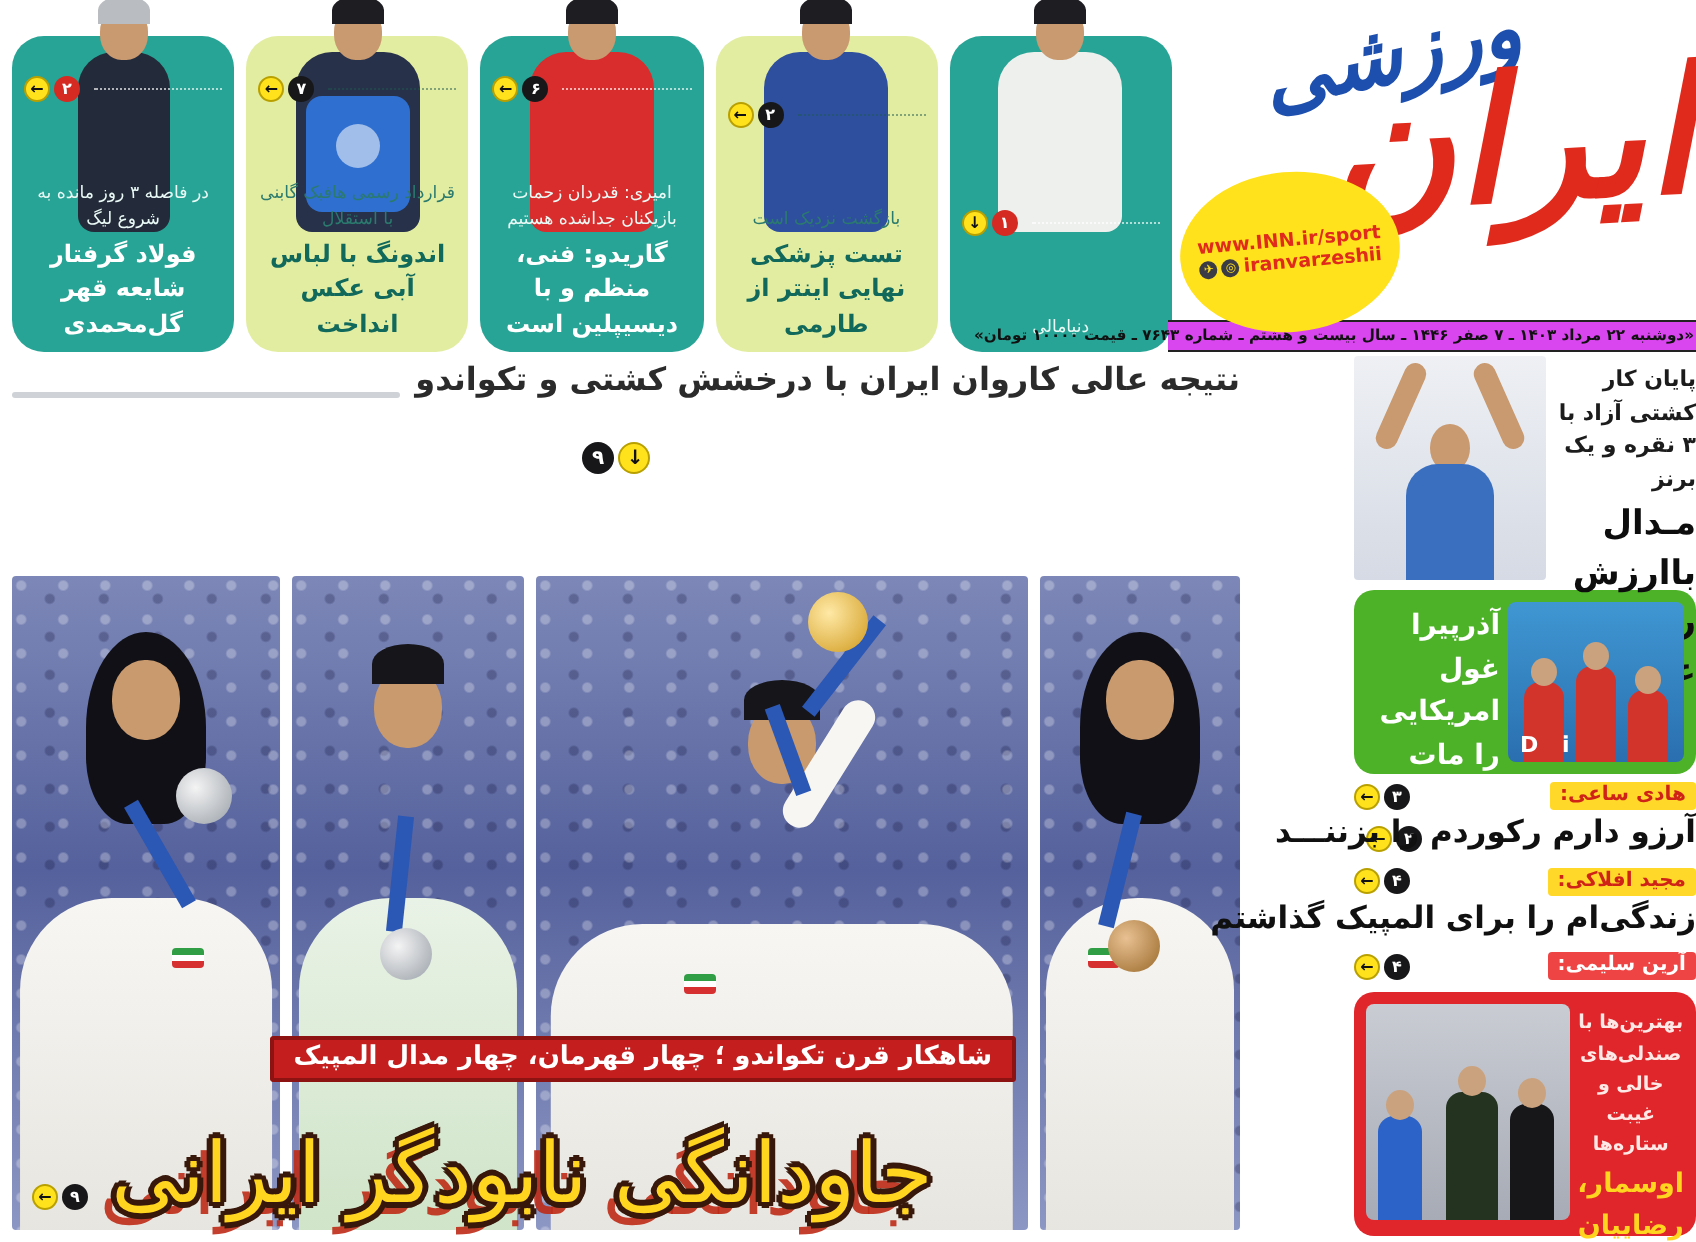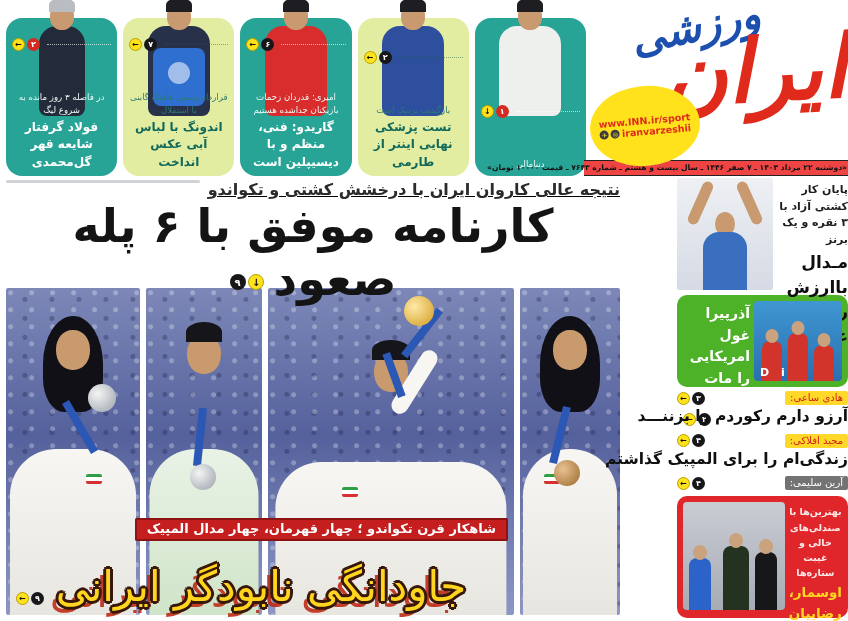--- a/index.html
+++ b/index.html
@@ -9,21 +9,21 @@
   .page { position:absolute; inset:0; background:#fff; }
 
   
   .mh { position:absolute; top:0; right:0; width:258px; height:176px; z-index:4; }
   .mh-sub { position:absolute; top:2px; left:40px; color:#1d4fae; font-size:42px; font-weight:bold; font-style:italic; transform:rotate(-12deg); white-space:nowrap; }
   .mh-main { position:absolute; top:26px; right:2px; color:#e02a1c; font-size:86px; font-weight:bold; font-style:italic; line-height:1.05; transform:rotate(-3deg); white-space:nowrap; }
   .mh-circle { position:absolute; left:0; top:86px; width:110px; height:80px; background:#ffe11c; border-radius:50%; display:flex; flex-direction:column; align-items:center; justify-content:center; z-index:5; transform:rotate(-5deg); }
   .mh-url { direction:ltr; color:#e02a1c; font-weight:bold; font-size:9.5px; }
   .mh-handle { direction:ltr; color:#e02a1c; font-weight:bold; font-size:9.5px; display:flex; align-items:center; gap:2px; }
   .soc { display:inline-flex; width:9px; height:9px; border-radius:50%; background:#3b3b46; color:#ffe11c; font-size:6px; align-items:center; justify-content:center; }
-  .mh-dateline { position:absolute; bottom:0; left:-6px; right:0; border-top:1.5px solid #222; border-bottom:1.5px solid #222; padding:2px 1px 3px; font-size:7.6px; font-weight:bold; color:#111; text-align:center; background:#ef4444; white-space:nowrap; }
+  .mh-dateline { position:absolute; bottom:0; left:-6px; right:0; border-top:1.5px solid #222; border-bottom:1.5px solid #222; padding:2px 1px 3px; font-size:7.6px; font-weight:bold; color:#111; text-align:center; background:#d946ef; white-space:nowrap; }
 
   
   .cards-row { position:absolute; top:0; left:6px; width:580px; height:176px; display:flex; gap:6px; z-index:3; }
   .tcard { flex:1 1 0; position:relative; margin-top:18px; border-radius:16px; padding:6px; }
   .tcard.teal { background:#27a495; }
   .tcard.light { background:#e3eda1; }
   .tc-photo { position:absolute; top:-16px; left:14px; right:14px; height:112px; z-index:1; }
   .p-head { position:absolute; top:0; left:50%; transform:translateX(-50%); width:24px; height:28px; background:#c9996f; border-radius:50% 50% 45% 45%; z-index:2; }
   .p-hair { position:absolute; top:-4px; left:50%; transform:translateX(-50%); width:26px; height:14px; background:#1d1d22; border-radius:50% 50% 0 0; z-index:3; }
   .p-hair.gray { background:#b9bcc0; }
@@ -39,21 +39,21 @@
   .bd-y { background:#ffe11c; color:#111; border:1px solid #b8a000; }
   .bd-k { background:#17171a; color:#fff; }
   .bd-r { background:#d42a22; color:#fff; }
   .tc-kicker { font-size:8.6px; font-weight:normal; line-height:1.5; text-align:center;margin-top:40px; }
   .tc-title { font-size:12px; font-weight:bold; line-height:1.45; text-align:center; margin-top:2px; }
   .teal .tc-kicker { color:#eafaf6; } .teal .tc-title { color:#ffffff; }
   .light .tc-kicker { color:#2b7a6e; } .light .tc-title { color:#11695c; }
 
   
   .lead { position:absolute; top:180px; left:6px; width:614px; z-index:2; }
-  .lead-kicker { display:flex; align-items:flex-start; gap:8px;text-decoration:underline; }
+  .lead-kicker { display:flex; align-items:flex-end; gap:8px; }
   .lead-kicker .txt { font-size:16px; font-weight:bold; color:#2b2b2b; white-space:nowrap; }
   .rule { flex:1; height:3px; background:#cfd3d8; border-radius:2px; }
   .lead-headline { margin-top:1px; font-size:46px; font-weight:bold; color:#141414; text-align:center; line-height:1.15; letter-spacing:-1px; }
   .lead-badge { display:inline-flex; gap:2px; vertical-align:middle; margin-right:10px; }
   .lead-badge .bd-c { width:16px; height:16px; font-size:10px; }
 
   
   .photo-grid { position:absolute; top:288px; left:6px; width:614px; height:327px; display:flex; gap:6px; z-index:1; }
   .pd { position:relative; overflow:hidden; border-radius:2px; background:linear-gradient(180deg,#7d88b8 0%,#55619c 45%,#8d97c4 100%); }
   .pd::before { content:""; position:absolute; inset:0; background-image:radial-gradient(circle at 22% 28%, rgba(255,255,255,.28) 2px, transparent 3px), radial-gradient(circle at 70% 60%, rgba(20,20,60,.28) 2px, transparent 3px); background-size:21px 17px, 27px 19px; }
@@ -92,23 +92,23 @@
   .gb-fig { position:absolute; bottom:0; width:20px; height:40px; background:#d2342c; border-radius:8px 8px 0 0; }
   .gb-fig::after { content:""; position:absolute; top:-12px; left:50%; transform:translateX(-50%); width:13px; height:14px; background:#caa27e; border-radius:50%; }
   .gb-led { position:absolute; bottom:2px; left:6px; color:#fff; font-weight:bold; font-size:11px; direction:ltr; letter-spacing:4px; }
   .gb-text { flex:1; padding-top:2px; }
   .gb-title { color:#fff; font-size:14px; font-weight:bold; line-height:1.55; text-align:right; }
   .gb-badge { margin-top:2px; }
 
   .quotes { margin-top:4px; }
   .q-item { margin-bottom:6px; }
   .q-row { display:flex; align-items:center; justify-content:space-between; }
-  .q-chip { font-size:10px; font-weight:normal; padding:1px 5px 2px; border-radius:2px;text-align:right; }
+  .q-chip { font-size:10px; font-weight:bold; padding:1px 5px 2px; border-radius:2px;text-align:right; }
   .q-chip.yellow { background:#ffd829; color:#d02318; }
-  .q-chip.red { background:#737373; color:#fff; }
+  .q-chip.red { background:#ef4444; color:#fff; }
   .q-title { font-size:15.5px; font-weight:bold; color:#101010; line-height:1.4; margin-top:1px; white-space:nowrap; }
 
   .rbox { margin-top:2px; height:122px; background:#e0262b; border-radius:10px; display:flex; padding:6px; gap:4px; }
   .rb-text { flex:1; padding-top:2px; }
   .rb-kicker { color:#ffe9e7; font-size:9.5px; font-weight:bold; line-height:1.6; text-align:center; }
   .rb-title { font-size:13.5px; font-weight:bold; line-height:1.5; text-align:center; margin-top:2px; }
   .rb-hl { color:#ffd51f; }
   .rb-photo { width:106px; height:108px; position:relative; overflow:hidden; border-radius:4px; background:linear-gradient(180deg,#c9ccd3,#a7abb5); }
   .rb-f { position:absolute; bottom:0; border-radius:8px 8px 0 0; }
   .rb-f::after { content:""; position:absolute; top:-13px; left:50%; transform:translateX(-50%); width:14px; height:15px; background:#caa27e; border-radius:50%; }
@@ -232,21 +232,21 @@
       </div>
     </div>
   </div>
 
   <div class="lead">
     <div class="lead-kicker">
       <span class="txt">نتیجه عالی کاروان ایران با درخشش کشتی و تکواندو</span>
       <span class="rule"></span>
     </div>
     <div class="lead-headline">
-      <span>کارنامه موفق با ۶ پله صعود</span><span class="lead-badge">
+      <span class="lead-badge">
           <span class="bd-c bd-y">↓</span>
           <span class="bd-c bd-k">۹</span>
         </span>
     </div>
   </div>
 
   <div class="photo-grid">
 
     <div class="pd female" style="flex:0 0 100px;">
       <div class="hijab"></div>

